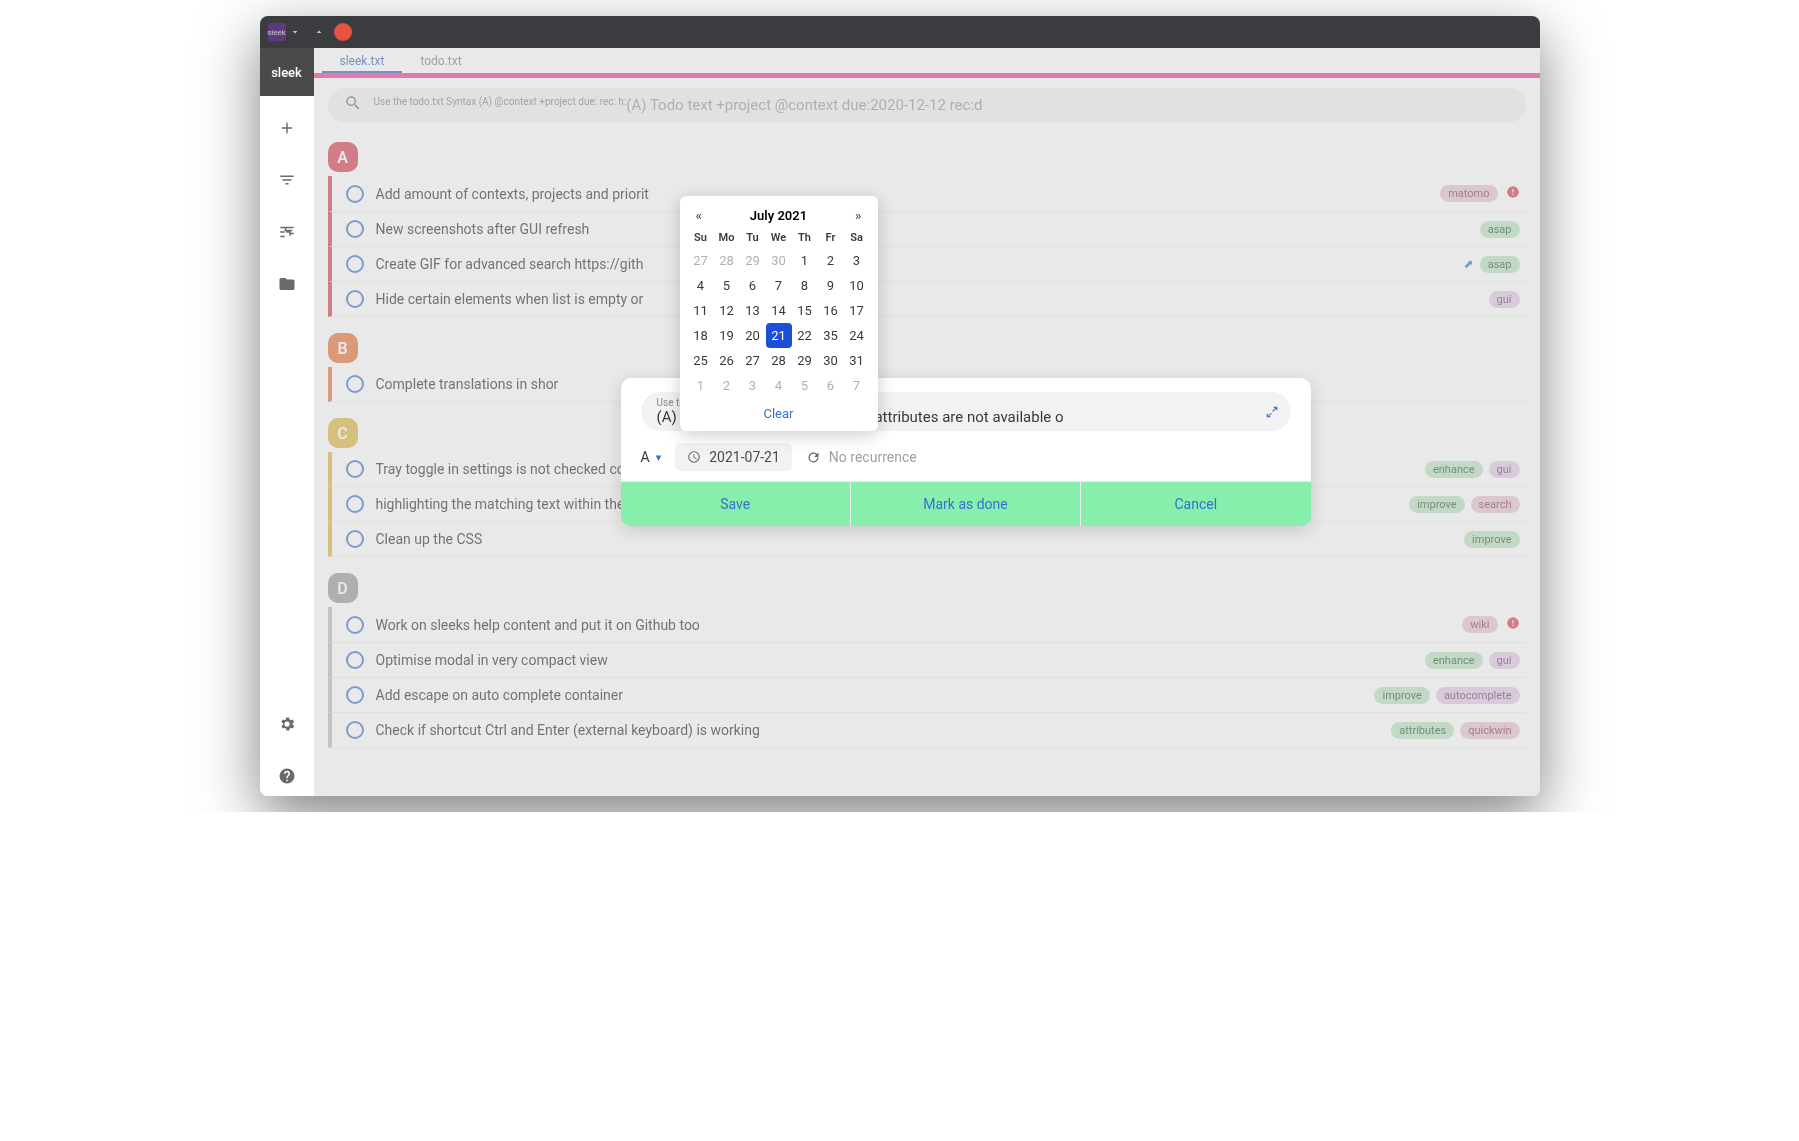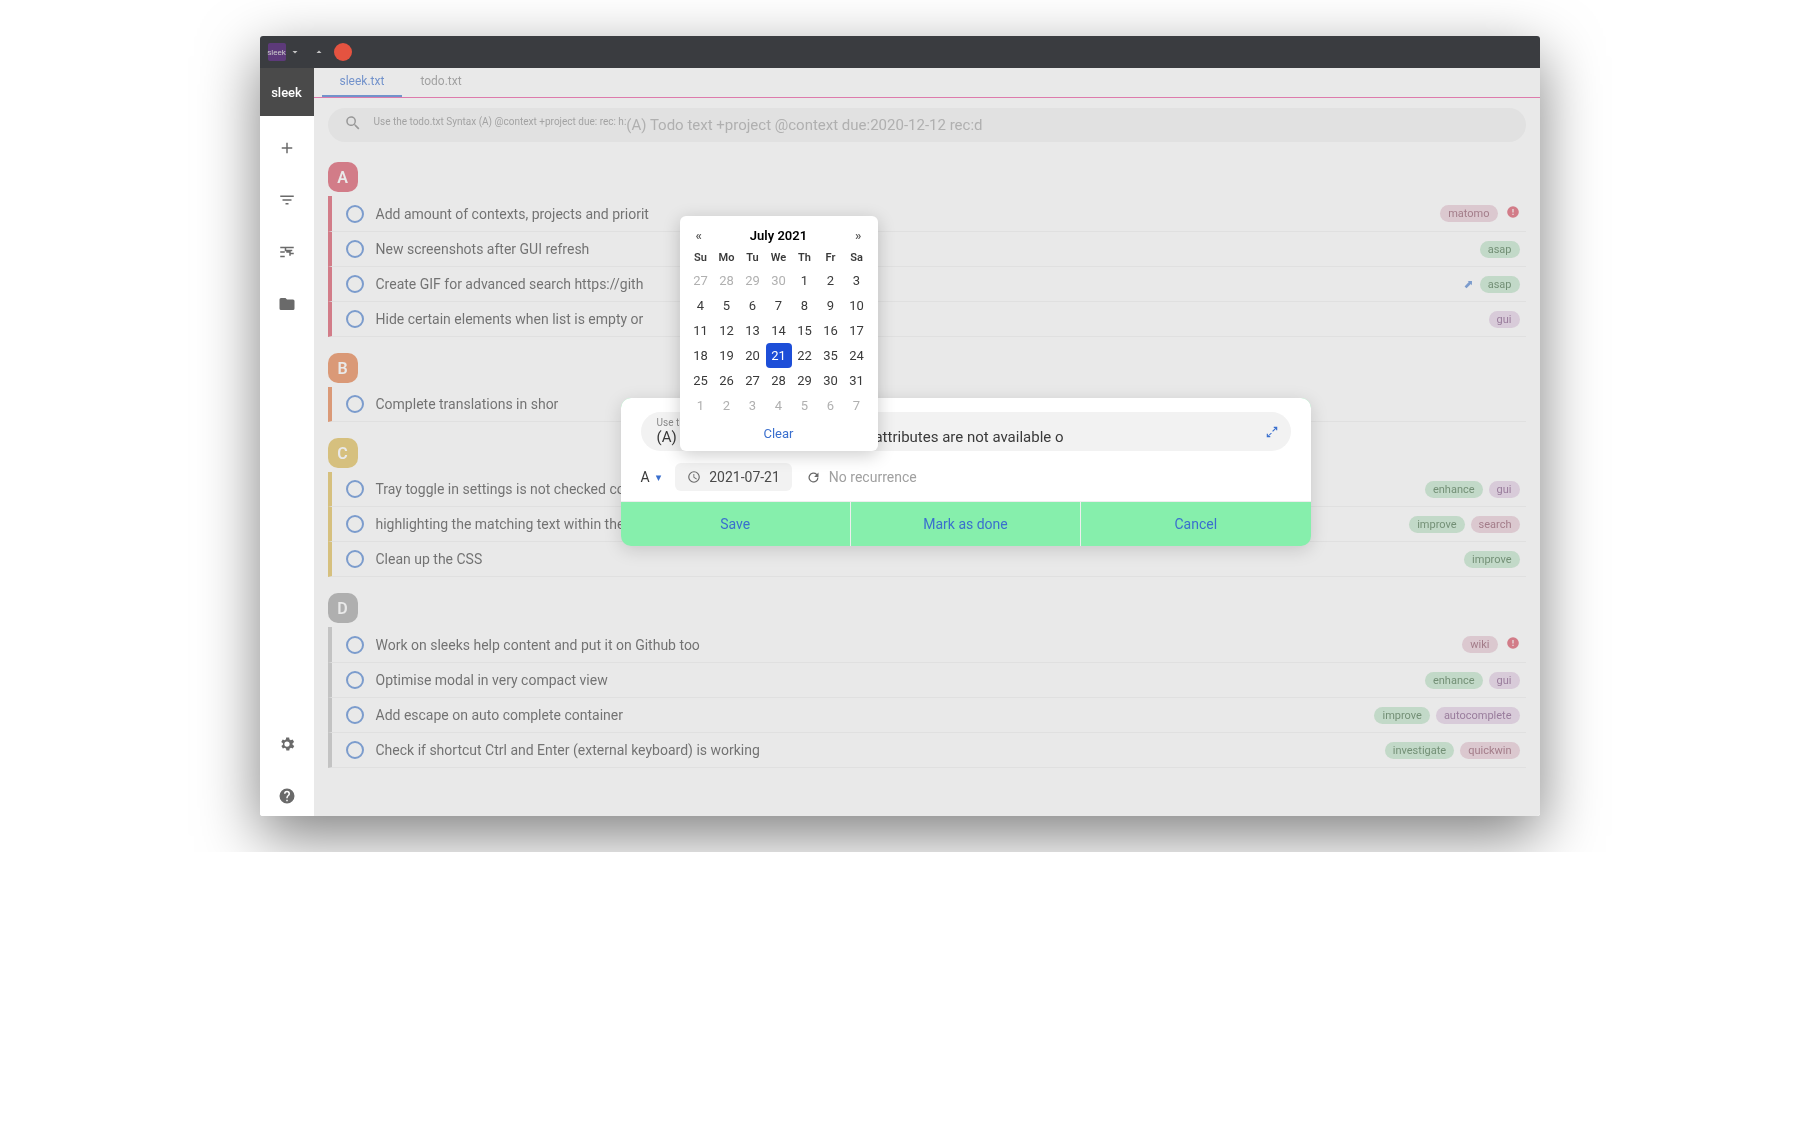--- a/index.html
+++ b/index.html
@@ -1,31 +1,31 @@
 <!DOCTYPE html>
 <html><head>
 <meta charset="utf-8">
 <style>
 * { margin: 0; padding: 0; box-sizing: border-box; font-family: -apple-system, BlinkMacSystemFont, "Segoe UI", Roboto, sans-serif; }
 body { background: #fff; }
-.window { position: relative; width: 1280px; height: 780px; margin: 36px auto; border-radius: 3px; overflow: hidden; box-shadow: 0 20px 60px rgba(0,0,0,0.5); }
+.window { position: relative; width: 1280px; height: 780px; margin: 16px auto; border-radius: 8px; overflow: hidden; box-shadow: 0 20px 60px rgba(0,0,0,0.5); }
 .titlebar { background: #3a3c40; height: 32px; display: flex; align-items: center; padding: 0 8px; color: #c5c5c5; font-size: 12px; }
 .titlebar .icon-box { width: 18px; height: 18px; background: #5d3a7a; border-radius: 2px; display: flex; align-items: center; justify-content: center; font-size: 8px; color: #ccc; }
 .titlebar .title { flex: 1; text-align: center; }
 .titlebar .winbtns { display: flex; gap: 6px; }
 .titlebar .winbtn { width: 18px; height: 18px; display: flex; align-items: center; justify-content: center; color: #c5c5c5; cursor: pointer; }
 .titlebar .close-btn { background: #e55340; width: 18px; height: 18px; border-radius: 50%; }
 .app { display: flex; height: calc(100% - 32px); background: #fafafa; }
 .sidebar { width: 54px; background: #fff; display: flex; flex-direction: column; align-items: center; padding-top: 0; }
 .sidebar .brand { background: #4a4a4a; color: #fff; font-size: 13px; width: 100%; height: 48px; display: flex; align-items: center; justify-content: center; font-weight: 500; }
 .sidebar .sb-icon { width: 54px; height: 40px; display: flex; align-items: center; justify-content: center; color: #6a6a6a; cursor: pointer; margin-top: 12px; }
 .sidebar .sb-icon svg { width: 18px; height: 18px; fill: #6a6a6a; }
 .sidebar .spacer { flex: 1; }
 .main { flex: 1; display: flex; flex-direction: column; background: #fff; overflow: hidden; }
-.tabs { display: flex; height: 30px; border-bottom: 1px solid #ec4899; background: #fff; padding-left: 8px; }
+.tabs { display: flex; height: 30px; border-bottom: 5px solid #ec4899; background: #fff; padding-left: 8px; }
 .tab { padding: 6px 18px; font-size: 12px; color: #888; cursor: pointer; }
 .tab.active { color: #3a6fce; border-bottom: 2px solid #3a6fce; }
 .searchbar { margin: 10px 14px; background: #f2f2f2; border-radius: 22px; display: flex; align-items: center; padding: 6px 16px; }
 .searchbar .search-icon { color: #7a7a7a; margin-right: 12px; }
 .searchbar .search-icon svg { width: 18px; height: 18px; fill: #7a7a7a; }
 .searchbar .search-texts { display: flex; flex-direction: row; flex: 1; }
 .searchbar .hint { font-size: 10px; color: #8a8a8a; }
 .searchbar .placeholder { font-size: 15px; color: #a0a0a0; }
 .content { flex: 1; overflow-y: auto; padding: 4px 14px 14px 14px; }
 .group-badge { width: 30px; height: 30px; border-radius: 10px; color: #fff; font-weight: 600; font-size: 16px; display: inline-flex; align-items: center; justify-content: center; margin: 6px 0 4px 0; }
@@ -203,21 +203,21 @@
               <span class="tag tag-green">enhance</span>
               <span class="tag tag-purple">gui</span>
             </div><div class="todo-row">
               <div class="todo-check"></div>
               <div class="todo-text">Add escape on auto complete container</div>
               <span class="tag tag-green">improve</span>
               <span class="tag tag-purple">autocomplete</span>
             </div><div class="todo-row">
               <div class="todo-check"></div>
               <div class="todo-text">Check if shortcut Ctrl and Enter (external keyboard) is working</div>
-              <span class="tag tag-green">investigate</span>
+              <span class="tag tag-green">attributes</span>
               <span class="tag tag-pink">quickwin</span>
             </div></div>
         </div>
     </div>
   </div>
 
   <div class="overlay"></div>
 
   <div class="modal">
     <div class="modal-top">

